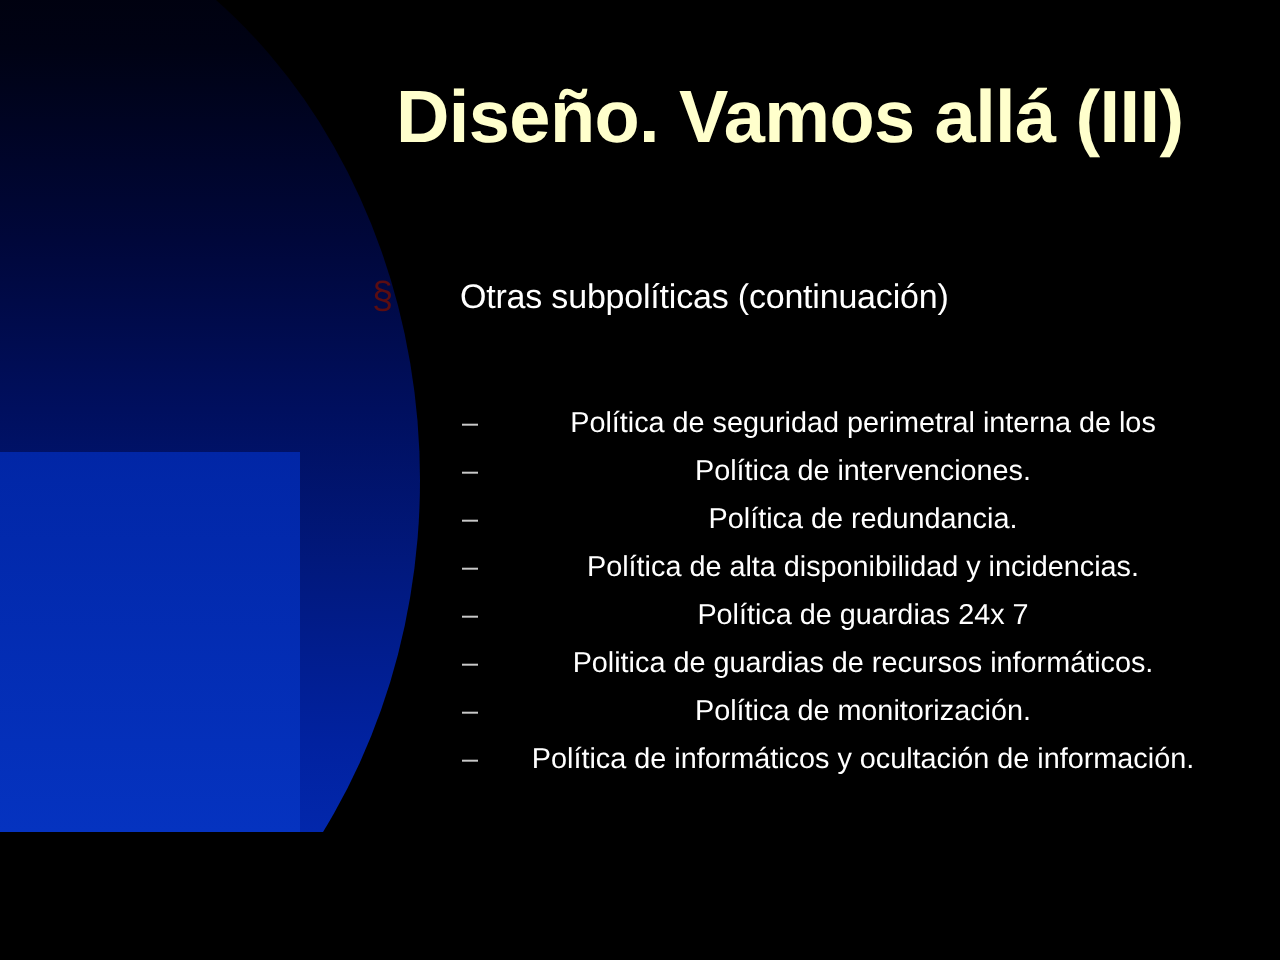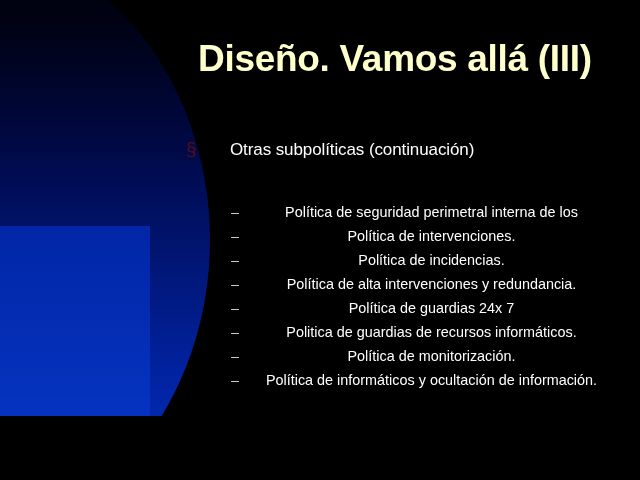--- a/index.html
+++ b/index.html
@@ -141,26 +141,26 @@
       <span class="bullet-text"><span>Política de seguridad perimetral interna de los</span></span>
     </div>
 
     <div class="bullet-item">
       <span class="bullet-mark">–</span>
       <span class="bullet-text">Política de intervenciones.</span>
     </div>
 
     <div class="bullet-item">
       <span class="bullet-mark">–</span>
-      <span class="bullet-text">Política de incidencias.</span>
+      <span class="bullet-text">Política de redundancia.</span>
     </div>
 
     <div class="bullet-item">
       <span class="bullet-mark">–</span>
-      <span class="bullet-text">Política de alta intervenciones y redundancia.</span>
+      <span class="bullet-text">Política de alta disponibilidad y incidencias.</span>
     </div>
 
     <div class="bullet-item">
       <span class="bullet-mark">–</span>
       <span class="bullet-text">Política de guardias 24x 7</span>
     </div>
 
     <div class="bullet-item">
       <span class="bullet-mark">–</span>
       <span class="bullet-text">Politica de guardias de recursos informáticos.</span>

